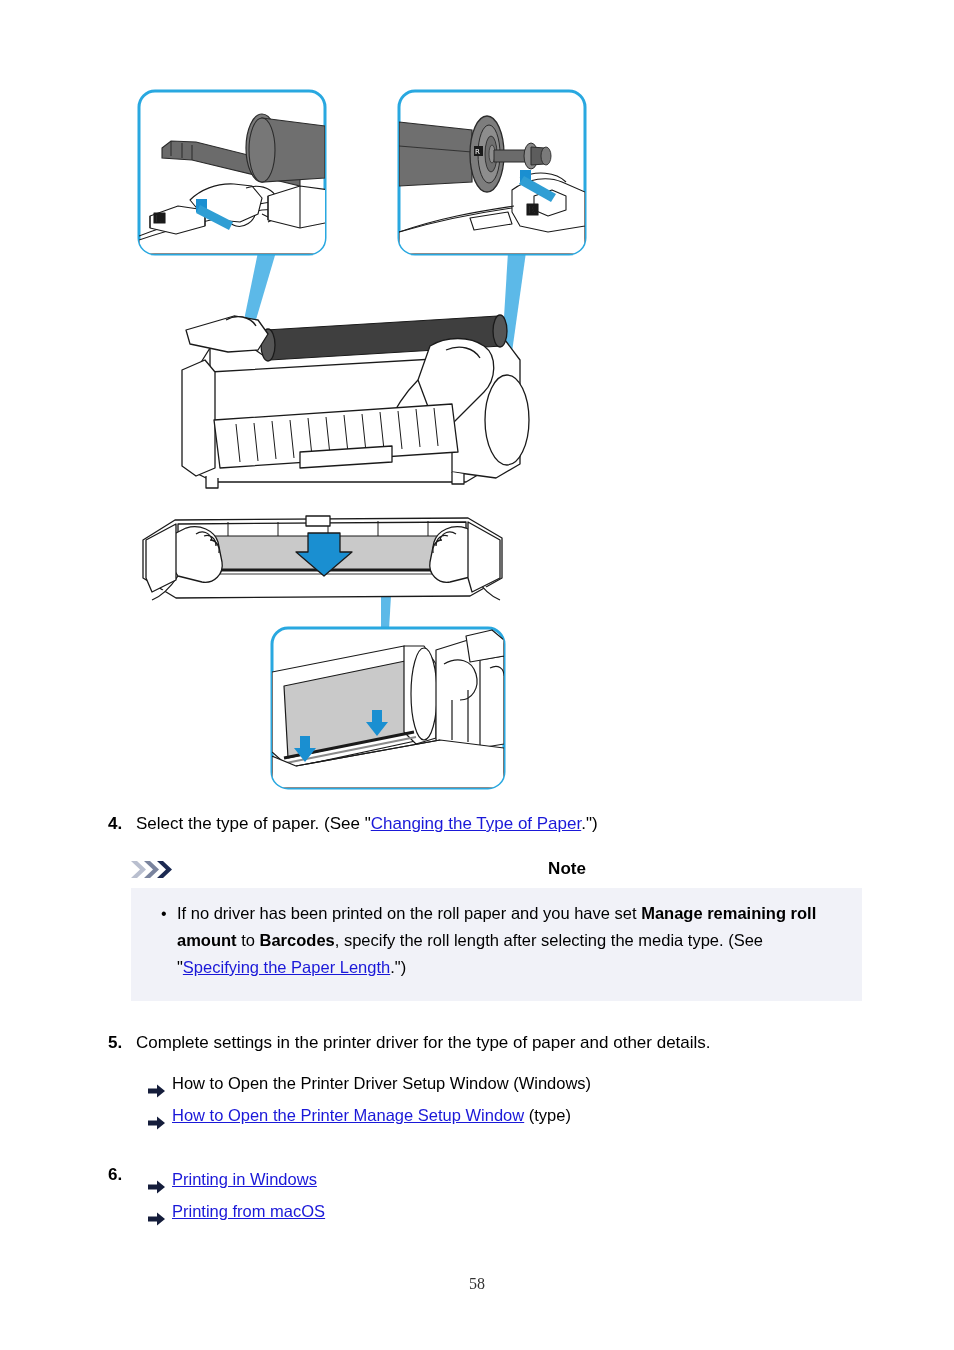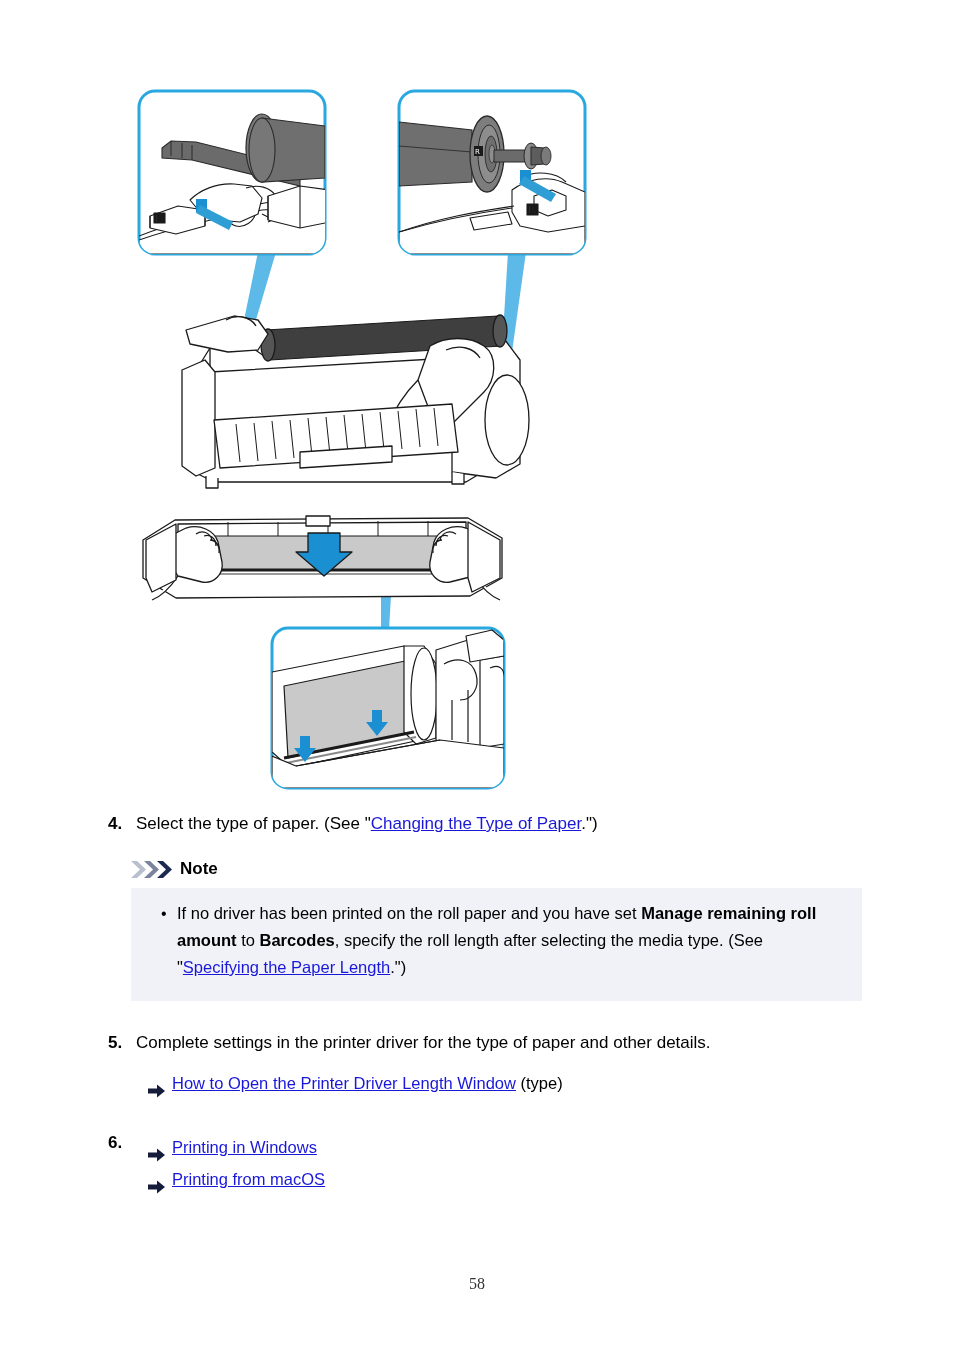--- a/index.html
+++ b/index.html
@@ -58,20 +58,21 @@
     text-align: center;
   }
   .bold { font-weight: bold; }
 
   
   .note-head {
     position: relative;
     margin: 22px 0 0 0;
     padding-left: 136px;
     height: 24px;
+    text-align: center;
   }
   .note-chevrons {
     position: absolute;
     left: 131px;
     top: 3px;
     width: 42px;
     height: 17px;
   }
   .note-title {
     font-weight: bold;
@@ -385,21 +386,28 @@
     <span class="step-num">5.</span>
     <span class="step-text">Complete settings in the printer driver for the type of paper and other details.</span>
   </div>
 
   <ul class="sublinks">
     <li>
       <span class="arrow-icon">
         <svg width="17" height="14" viewBox="0 0 17 14" xmlns="http://www.w3.org/2000/svg">
           <path d="M0 4.5 L9 4.5 L9 0.5 L17 7 L9 13.5 L9 9.5 L0 9.5 Z" fill="#151d3b"></path>
         </svg>
-      </span><a href="#" class="link">How to Open the Printer Driver Length Window</a><span> (type)</span>
+      </span><span>How to Open the Printer Driver Setup Window (Windows)</span>
+    </li>
+    <li>
+      <span class="arrow-icon">
+        <svg width="17" height="14" viewBox="0 0 17 14" xmlns="http://www.w3.org/2000/svg">
+          <path d="M0 4.5 L9 4.5 L9 0.5 L17 7 L9 13.5 L9 9.5 L0 9.5 Z" fill="#151d3b"></path>
+        </svg>
+      </span><a href="#" class="link">How to Open the Printer Manage Setup Window</a><span> (type)</span>
     </li>
   </ul>
 
   <div class="step" style="margin-top:32px;">
     <span class="step-num">6.</span>
   </div>
 
   <ul class="sublinks">
     <li>
       <span class="arrow-icon">

